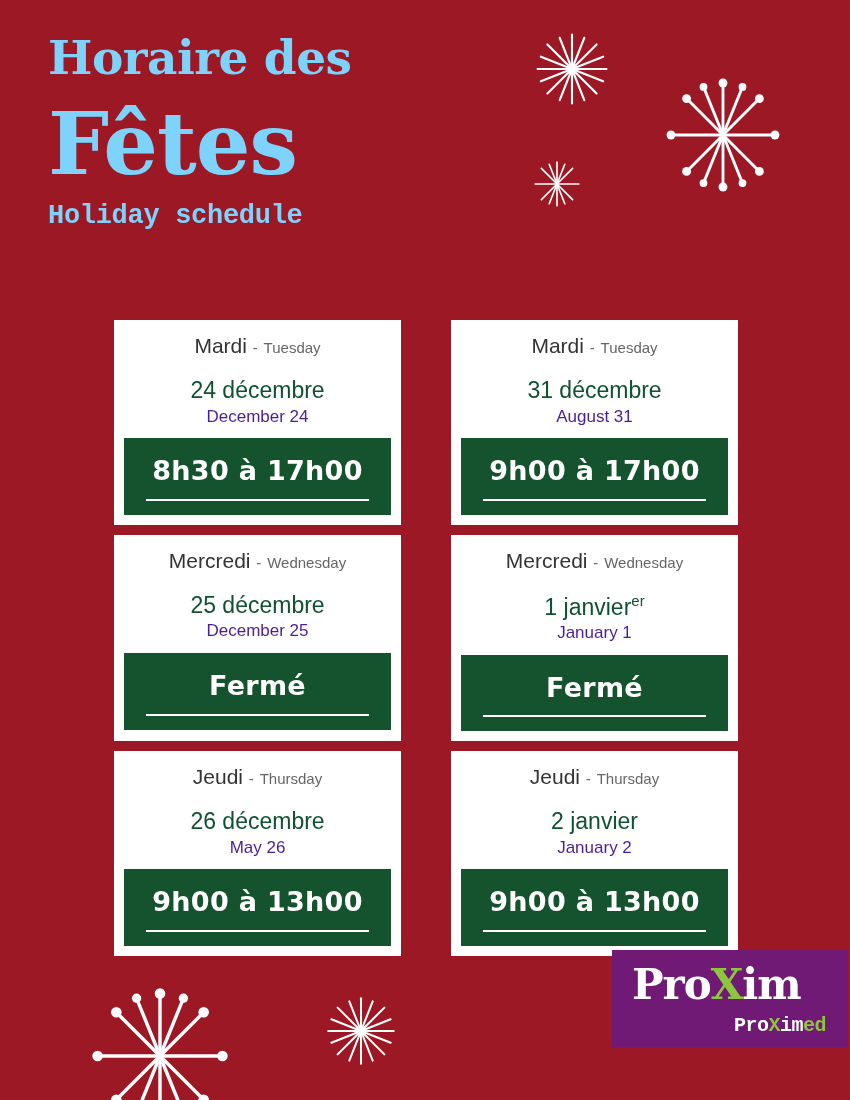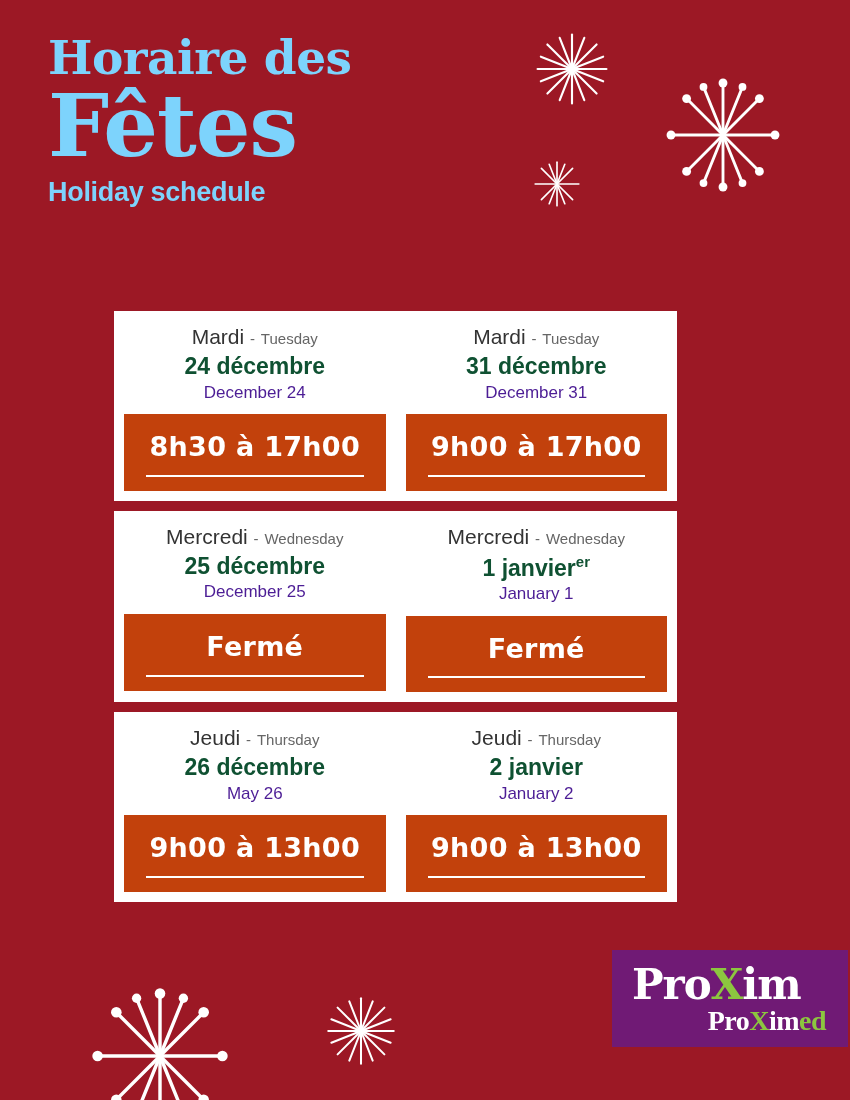--- a/index.html
+++ b/index.html
@@ -28,43 +28,43 @@
     font-weight: bold;
     font-size: 47px;
     line-height: 1.0;
     letter-spacing: -0.5px;
   }
   .title-line2 {
     font-family: "DejaVu Serif", serif;
     font-weight: bold;
     font-size: 86px;
     line-height: 1.05;
-    margin-top: 0;
+    margin-top: 18px;
     letter-spacing: -1px;
   }
   .subtitle {
-    font-family: Liberation Sans, sans-serif;
+    font-family: Liberation Mono, monospace;
     font-weight: bold;
     font-size: 27px;
-    margin-top: 6px;
+    margin-top: 12px;
     letter-spacing: -0.3px;
   }
 
   
   .snow {
     position: absolute;
     pointer-events: none;
   }
 
   
   .grid {
     position: absolute;
     left: 114px;
-    top: 311px;
-    width: 563px;
+    top: 320px;
+    width: 624px;
   }
   .row {
     display: flex;
     justify-content: space-between;
     margin-bottom: 10px;
   }
   .card {
     width: 287px;
     background: #ffffff;
     box-sizing: border-box;
@@ -85,37 +85,37 @@
   .day-sep {
     color: #666666;
     font-size: 15px;
   }
   .day-en {
     color: #666666;
     font-size: 15px;
   }
   .date-fr {
     font-size: 23px;
-    font-weight: bold;
+    font-weight: normal;
     color: #0f5132;
-    margin-top: 5px;
+    margin-top: 20px;
     line-height: 1.15;
   }
   .date-fr sup {
     font-size: 15px;
     vertical-align: super;
   }
   .date-en {
     font-size: 17px;
     color: #4c1d95;
     margin-top: 3px;
     line-height: 1.15;
   }
   .card-bottom {
-    background: #c2410c;
+    background: #14532d;
     margin: 0 10px 10px 10px;
     padding: 18px 8px 14px 8px;
     text-align: center;
   }
   .hours {
     color: #ffffff;
     font-size: 27px;
     font-weight: bold;
     letter-spacing: 0.3px;
     line-height: 1.1;
@@ -147,23 +147,23 @@
     letter-spacing: -1px;
     line-height: 1;
   }
   .logo-x {
     color: #8cc63f;
   }
   .logo-sub {
     position: absolute;
     right: 22px;
     bottom: 10px;
-    font-family: Liberation Serif, serif;
-    font-weight: bold;
-    font-size: 28px;
+    font-family: Liberation Mono, monospace;
+    font-weight: bold;
+    font-size: 20px;
     letter-spacing: -0.5px;
   }
   .logo-sub .sx { color: #8cc63f; }
   .logo-sub .sed { color: #8cc63f; }
 </style>
 </head>
 <body>
 
 <div class="header">
   <div class="title-line1">Horaire des</div>
@@ -312,21 +312,21 @@
     </div>
 
     <div class="card">
       <div class="card-top">
         <div class="day-line">
           <span class="day-fr">Mardi</span>
           <span class="day-sep">-</span>
           <span class="day-en">Tuesday</span>
         </div>
         <div class="date-fr"><span>31 décembre</span></div>
-        <div class="date-en">December 31</div>
+        <div class="date-en">August 31</div>
       </div>
       <div class="card-bottom">
         <div class="hours">9h00 à 17h00</div>
         <div class="hours-rule"></div>
       </div>
     </div>
   </div>
 
   <div class="row">
     <div class="card">

